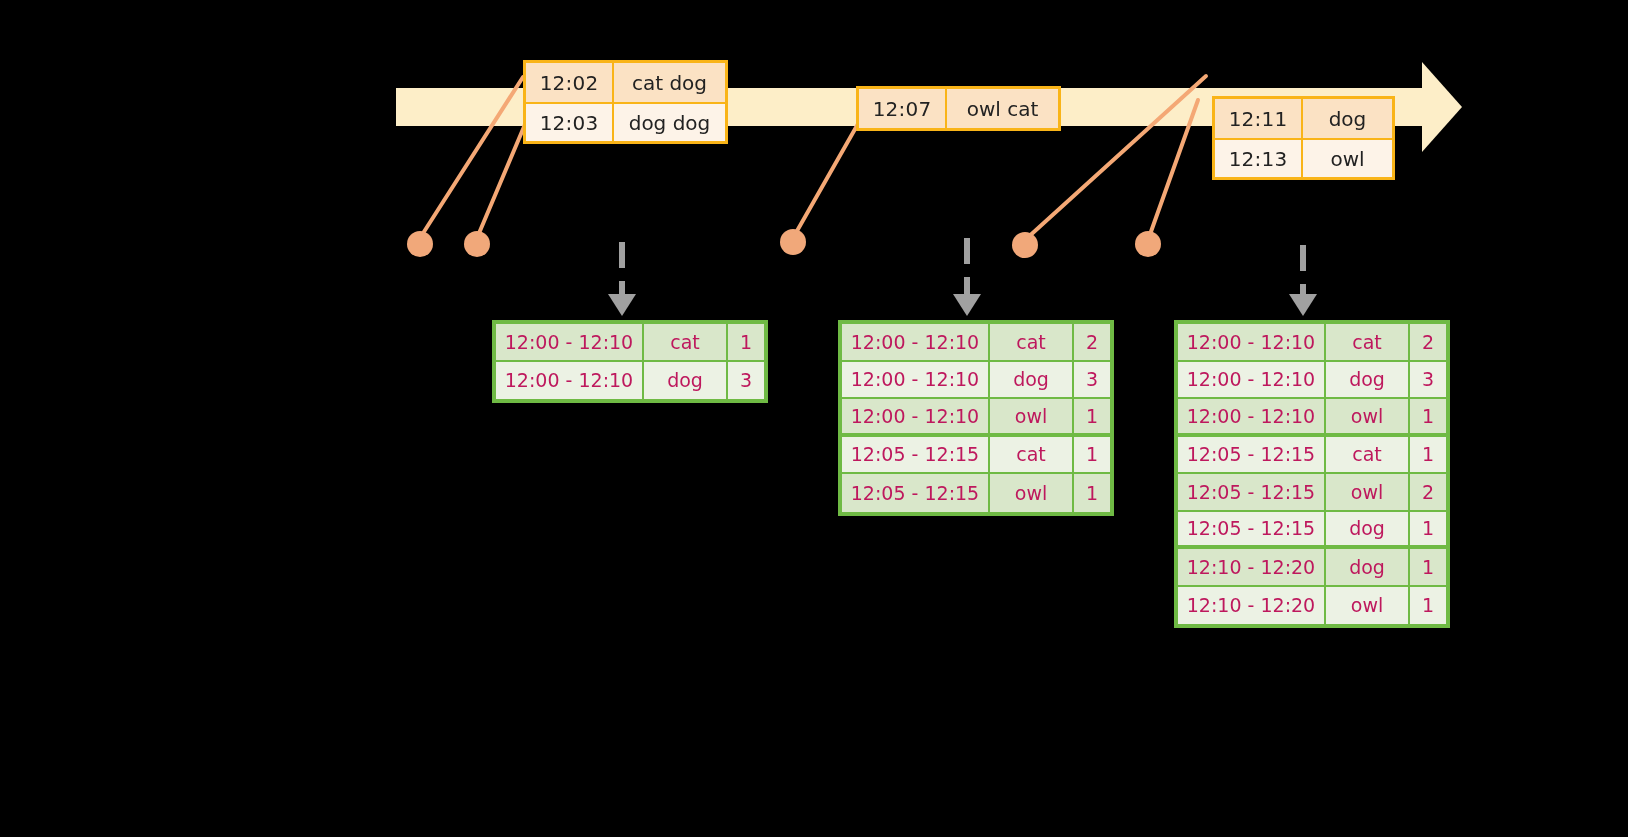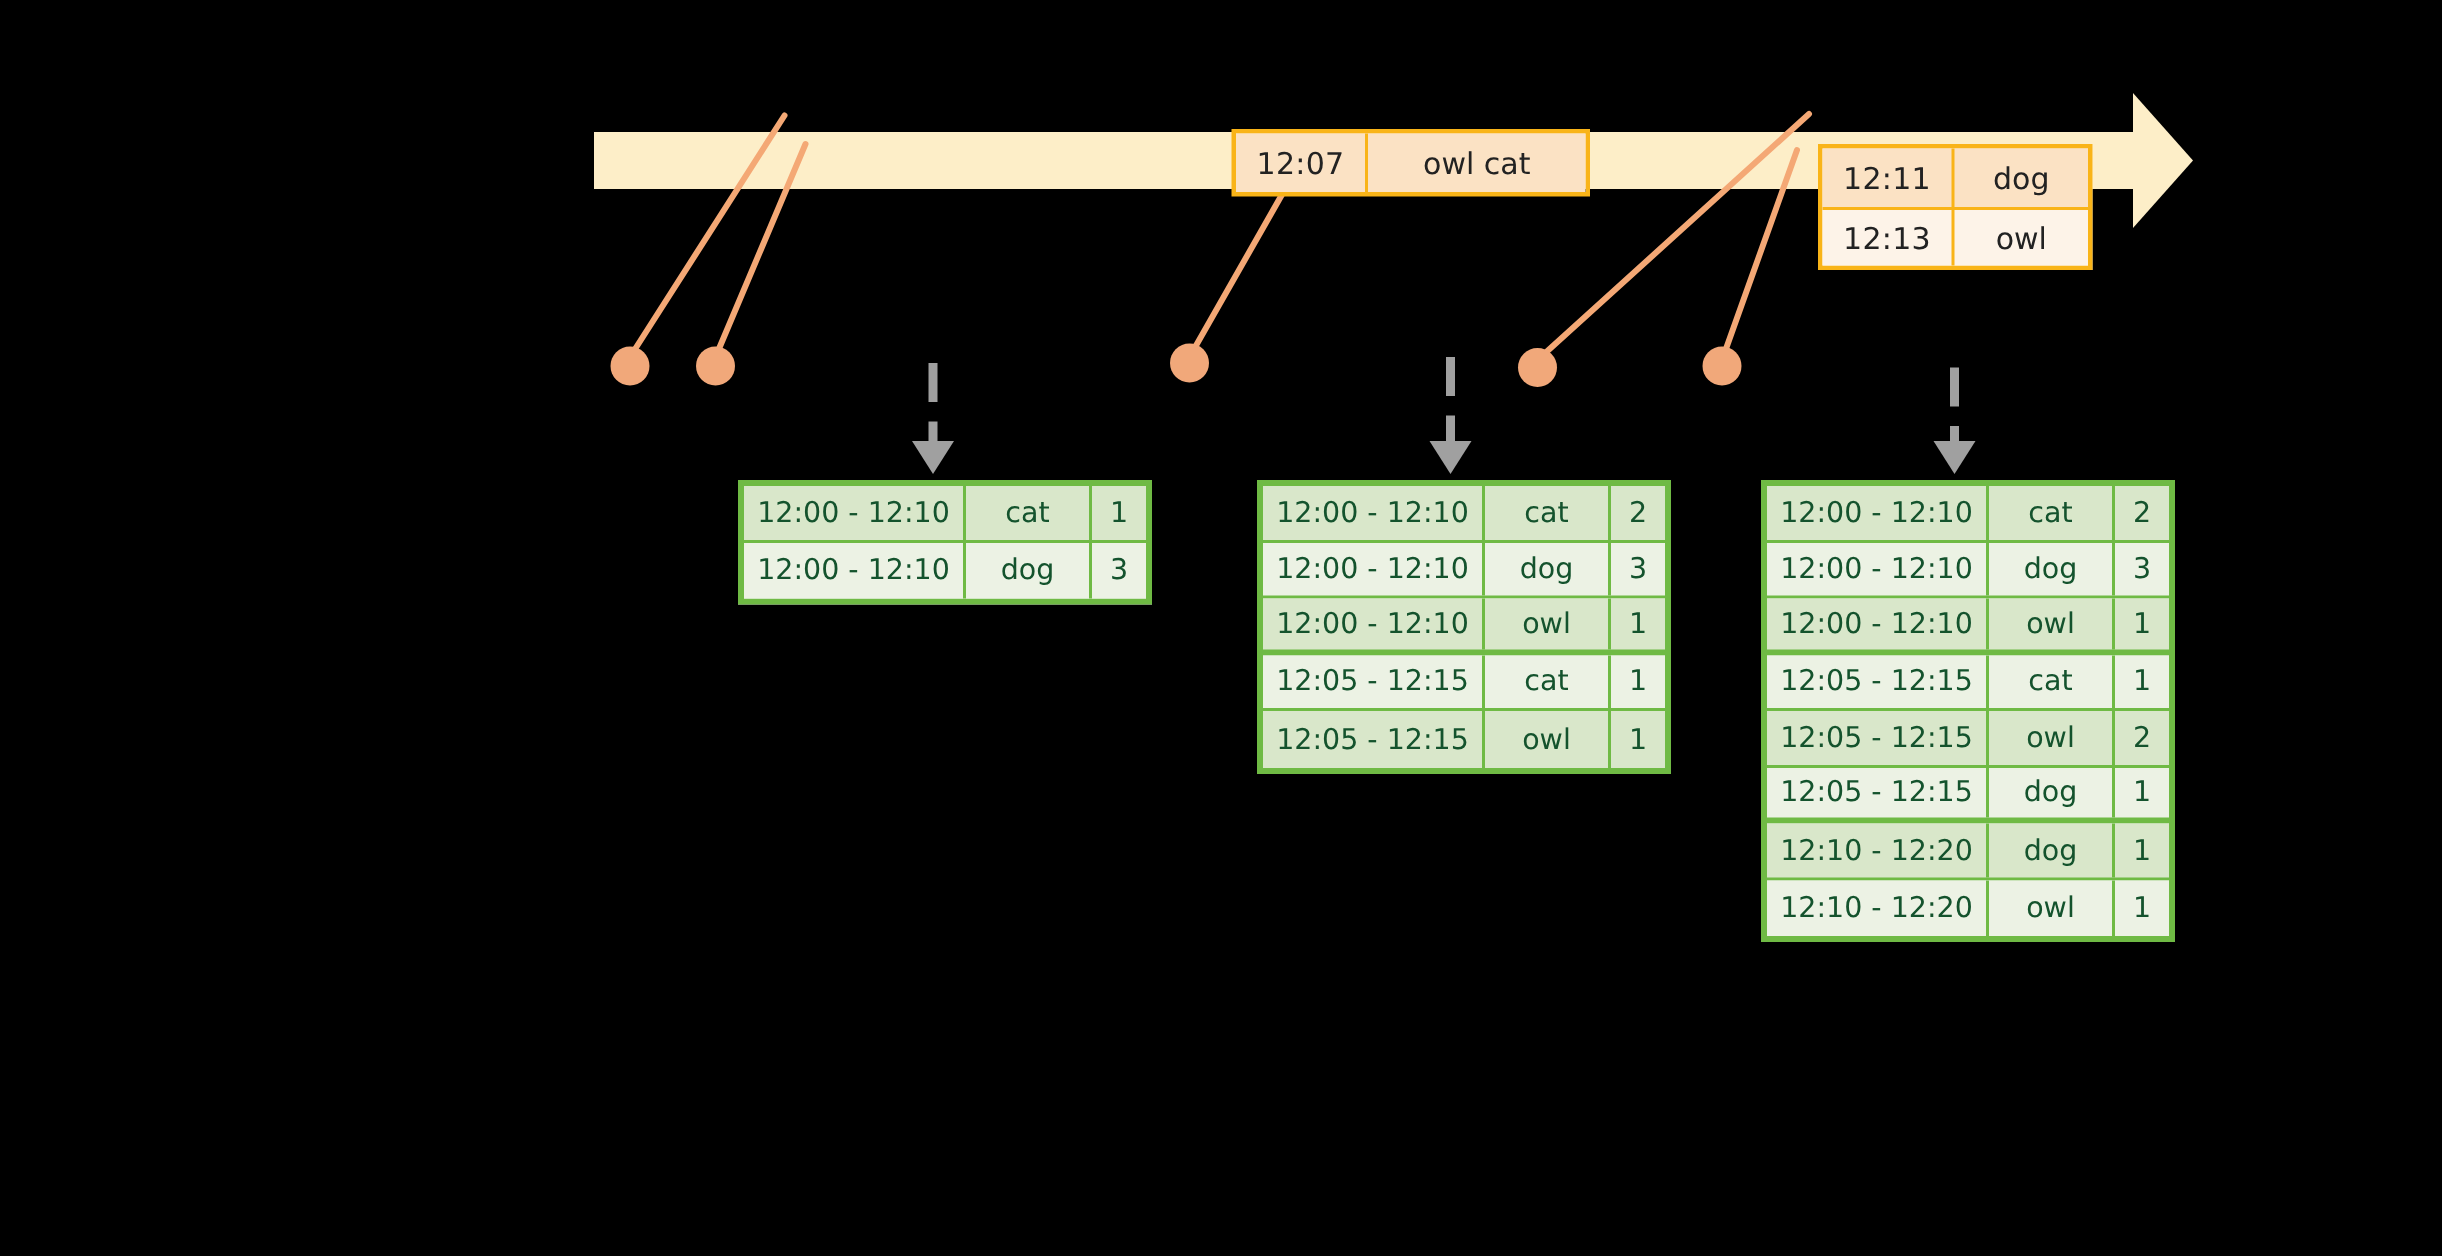--- a/index.html
+++ b/index.html
@@ -86,21 +86,21 @@
   .res-row.grp-end { border-bottom: 4px solid #6fba44; }
   .res-row.shade-a { background: #d9e7ca; }
   .res-row.shade-b { background: #ecf2e4; }
   .rc {
     display: flex;
     align-items: center;
     justify-content: center;
     box-sizing: border-box;
     border-right: 2px solid #6fba44;
     font-size: 19px;
-    color: #14532d;
+    color: #be185d;
     white-space: nowrap;
   }
   .rc:last-child { border-right: none; }
   .rc-window { width: 148px; }
   .rc-word   { width: 84px; }
   .rc-count  { width: 36px; }
 </style>
 </head>
 <body>
 
@@ -134,22 +134,32 @@
       <line x1="967" y1="238" x2="967" y2="296" stroke-dasharray="26 13"></line>
       <line x1="1303" y1="245" x2="1303" y2="296" stroke-dasharray="26 13"></line>
     </g>
     <g fill="#a0a0a0">
       <polygon points="608,294 636,294 622,316"></polygon>
       <polygon points="953,294 981,294 967,316"></polygon>
       <polygon points="1289,294 1317,294 1303,316"></polygon>
     </g>
   </svg>
 
-
-  <div class="event-box" style="left:821px; top:86px; width:239px;">
+  <div class="event-box" style="left:523px; top:60px; width:205px;">
+    <div class="event-row shade-a">
+      <div class="ev-time">12:02</div>
+      <div class="ev-words">cat dog</div>
+    </div>
+    <div class="event-row shade-b">
+      <div class="ev-time">12:03</div>
+      <div class="ev-words">dog dog</div>
+    </div>
+  </div>
+
+  <div class="event-box" style="left:856px; top:86px; width:205px;">
     <div class="event-row shade-a">
       <div class="ev-time">12:07</div>
       <div class="ev-words">owl cat</div>
     </div>
   </div>
 
   <div class="event-box" style="left:1212px; top:60px; width:183px;margin-top:36px;">
     <div class="event-row shade-a">
       <div class="ev-time">12:11</div>
       <div class="ev-words">dog</div>

